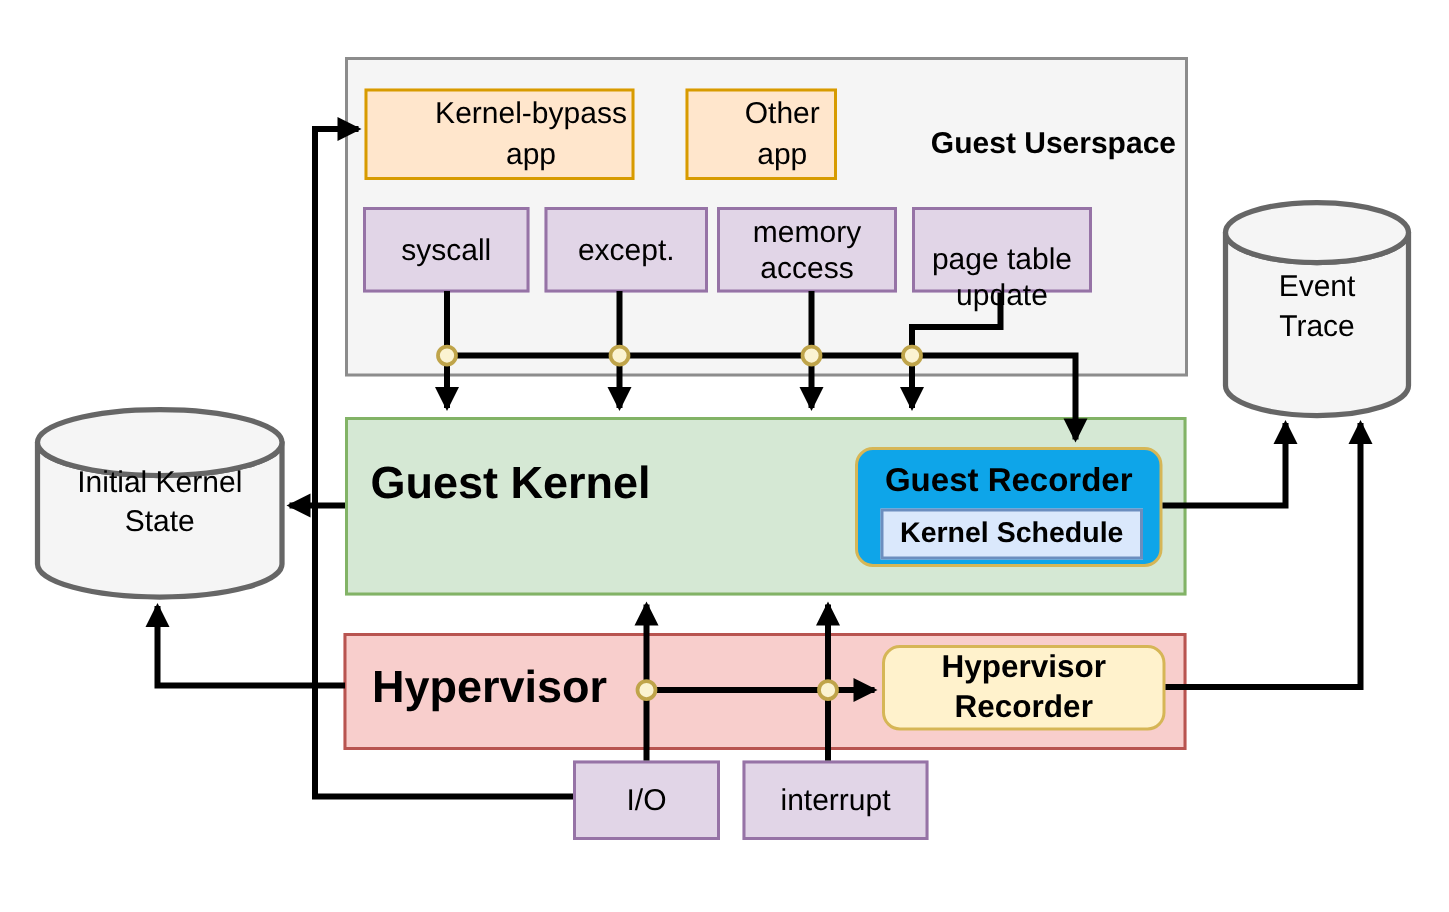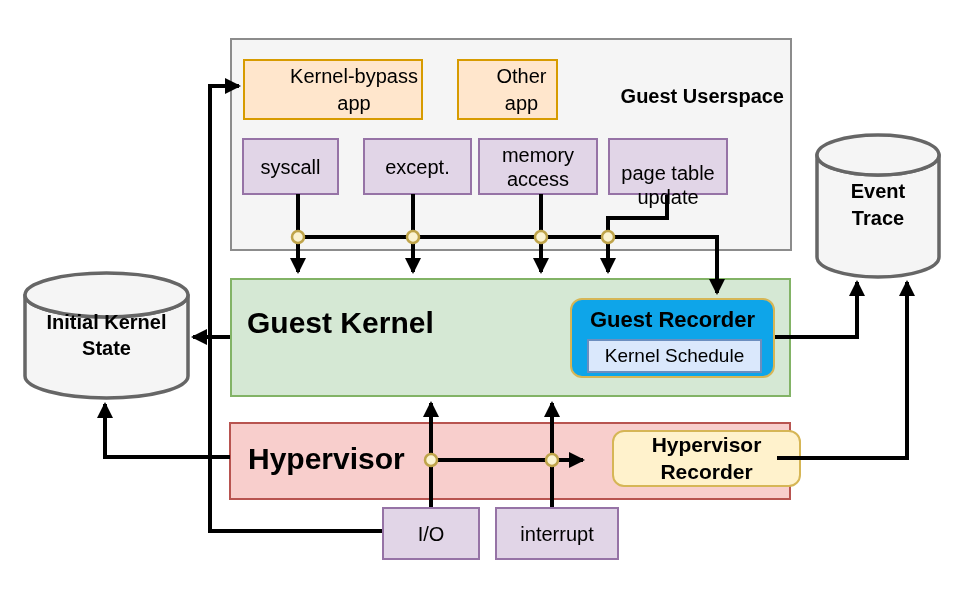--- a/index.html
+++ b/index.html
@@ -18,52 +18,52 @@
   .us-label { position:absolute; top:16px; right:6px; font-size:20px; font-weight:bold;margin-top:29px; }
 
   .app { background:#ffe6cc; border:2px solid #d79b00; font-size:20px; line-height:1.35; }
   .kba   { left:243px; top:59px; width:180px; height:61px; }
   .kba span { width:135px;margin-left:42px; }
   .other { left:457px; top:59px; width:101px; height:61px;padding-left:28px; }
   .other span { width:60px; }
 
   .event { background:#e1d5e7; border:2px solid #9673a6; font-size:20px; line-height:1.2; }
   .ev-row { top:138px; height:57px; }
-  .ev0 { left:242px; width:97px; }
+  .ev0 { left:242px; width:111px; }
   .ev1 { left:363px; width:109px; }
   .ev2 { left:478px; width:120px; } .ev2 span { width:108px; }
   .ev3 { left:608px; width:120px; } .ev3 span { width:100px;margin-top:36px; }
 
   .kernel { left:230px; top:278px; width:561px; height:119px;
     background:#d5e8d4; border:2px solid #82b366; }
   .kernel-label { position:absolute; left:247px; top:306px; font-size:30px; font-weight:bold; }
 
   .hyper { left:229px; top:422px; width:562px; height:78px;
     background:#f8cecc; border:2px solid #b85450; }
   .hyper-label { position:absolute; left:248px; top:442px; font-size:30px; font-weight:bold; }
 
   .grecorder { left:570px; top:298px; width:205px; height:80px;
     background:#0ea5e9; border:2px solid #d6b656; border-radius:12px;
     display:block; text-align:center; }
   .gr-title { font-size:22px; font-weight:bold; line-height:1; display:inline-block; margin-top:9px; }
   .schedule { position:absolute; left:15px; top:39px; width:171px; height:30px;
     background:#dae8fc; border:2px solid #6c8ebf;
     display:flex; align-items:center; justify-content:center;
-    font-size:19px; font-weight:normal; }
+    font-size:19px; font-weight:bold; }
 
-  .hrecorder { left:612px; top:430px; width:189px; height:57px;
+  .hrecorder { left:588px; top:430px; width:189px; height:57px;
     background:#fff2cc; border:2px solid #d6b656; border-radius:12px;
     font-size:21px; font-weight:bold; line-height:1.25; }
   .hrecorder span { width:140px; }
 
   .io  { left:382px; top:507px; width:98px;  height:53px; }
   .intr{ left:495px; top:507px; width:124px; height:53px; }
 
   .cyl-label { position:absolute; z-index:6; display:flex; align-items:center;
-    justify-content:center; text-align:center; font-weight:bold; }
+    justify-content:center; text-align:center; font-weight:normal; }
   .iks-label { left:25px; top:300px; width:163px; height:70px; font-size:20px; line-height:1.3; }
   .iks-label span { width:135px; }
   .et-label  { left:817px; top:170px; width:122px; height:70px; font-size:20px; line-height:1.35; }
   .et-label span { width:75px; }
 
   svg.wires { position:absolute; left:0; top:0; z-index:5; pointer-events:none; }
   .wire { stroke:#000; stroke-width:4; fill:none; }
   .cyl  { fill:#f5f5f5; stroke:#666666; stroke-width:3.5; stroke-linejoin:round; }
   .dot  { fill:#fbf3d1; stroke:#bfa44a; stroke-width:2.5; }
 </style>

